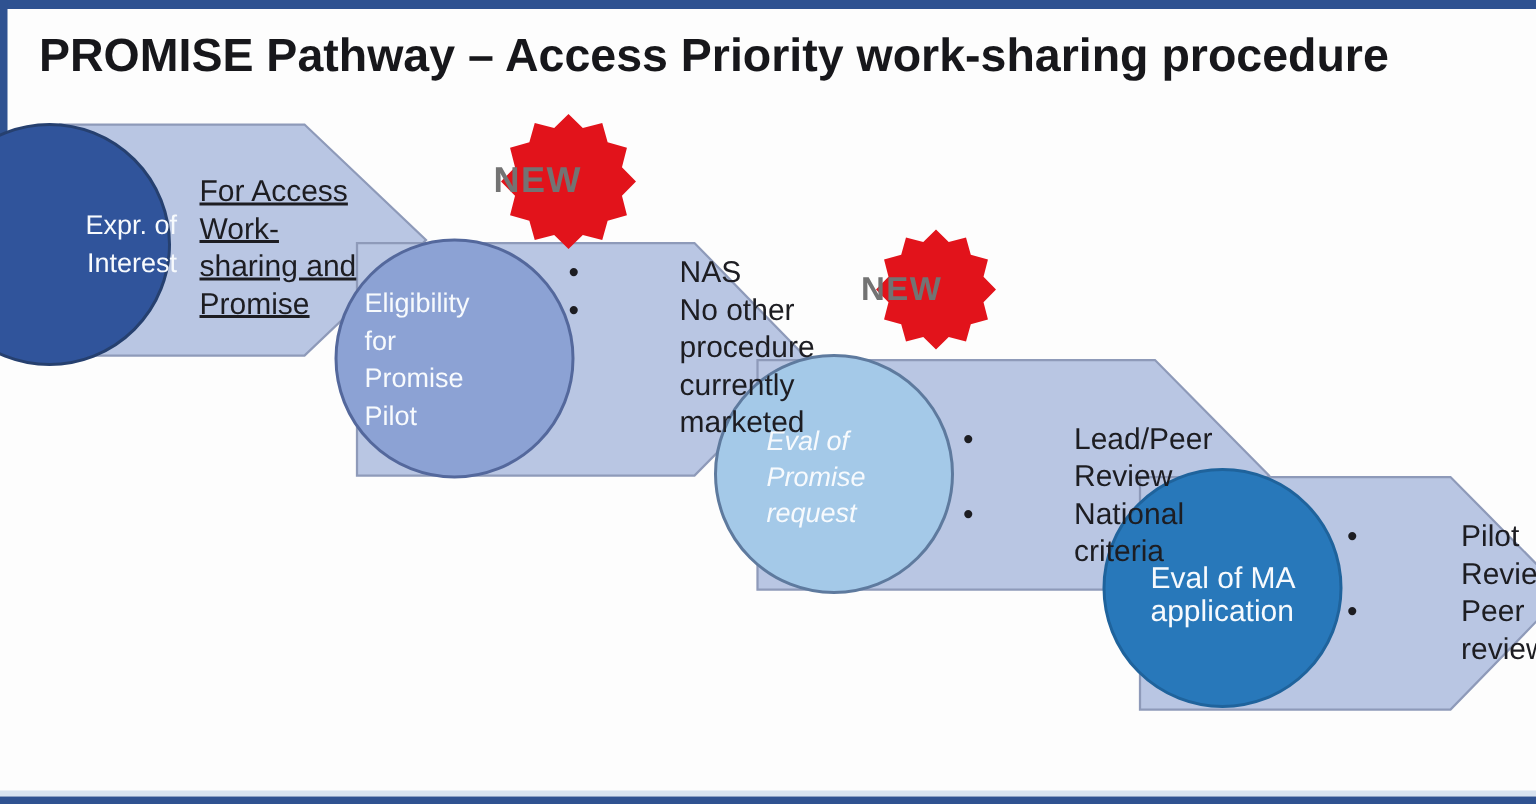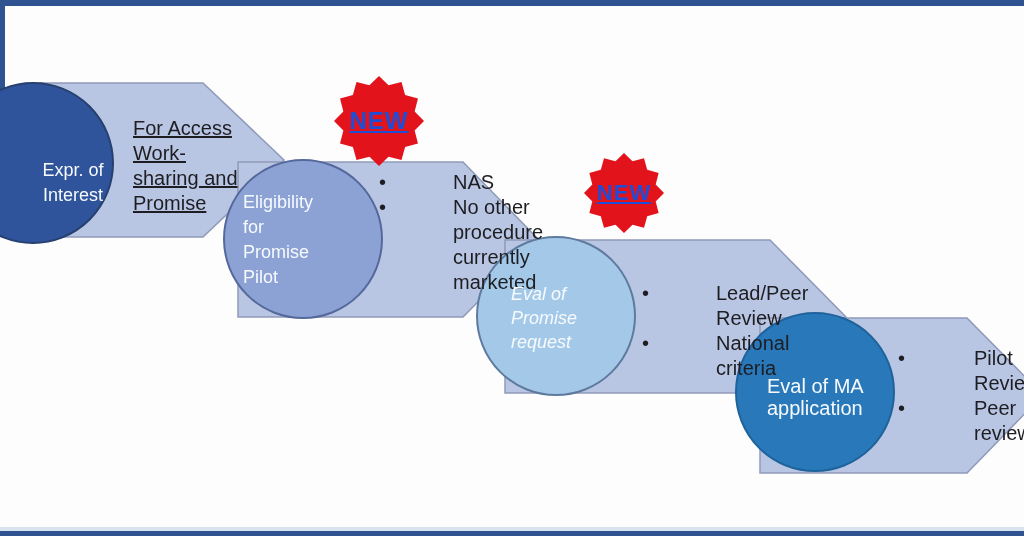--- a/index.html
+++ b/index.html
@@ -32,21 +32,21 @@
   .circ { stroke-width: 2; }
   [data-name="step1-circle"] { stroke: #26406f; }
   [data-name="step2-circle"] { stroke: #54689c; }
   [data-name="step3-circle"] { stroke: #5e7a9e; }
   [data-name="step4-circle"] { stroke: #1f639c; }
 
   .txt { position: absolute; white-space: pre-line; }
   .circle-label { color: #f7fafd; font-size: 18px; line-height: 25px; }
   .note { color: #1d1d22; font-size: 20px; line-height: 25px; text-decoration: underline; }
 
-  .label-1 { left: 28px;  top: 138px; width: 90px;  text-align: center; margin-top: 20px; }
+  .label-1 { left: 28px;  top: 138px; width: 90px;  text-align: right; }
   .label-2 { left: 243px; top: 190px; width: 120px; }
   .label-3 { left: 511px; top: 282px; width: 120px; line-height: 24px; font-style: italic; }
   .label-4 { left: 767px; top: 375px; width: 140px; font-size: 20px; line-height: 22px; }
 
   .note-1 { left: 133px; top: 116px; width: 145px; }
 
   .bullets { position: absolute; }
   .bullets-2 { left: 379px; top: 170px; }
   .bullets-3 { left: 642px; top: 281px; }
   .bullets-4 { left: 898px; top: 346px; }
@@ -56,35 +56,36 @@
     color: #1d1d22; font-size: 20px; line-height: 25px;
   }
   .bullets-4 .dot { width: 28px; flex-basis: 28px; }
   .bullet-text { white-space: pre-line; color: #1d1d22; font-size: 20px; line-height: 25px; margin-left: 48px; }
   .bullets-2 .bullet-text { width: 105px; }
   .bullets-3 .bullet-text { width: 112px; }
   .bullets-4 .bullet-text { width: 86px; }
 
   .badge-label {
     position: absolute;
-    color: #1d4ed8; font-weight: bold; text-align: center; letter-spacing: 1px; text-decoration: underline;
+    color: #737373; font-weight: bold; letter-spacing: 1px;
   }
   .badge-label-1 { left: 329px; top: 107px; width: 100px; font-size: 24px; line-height: 28px; }
   .badge-label-2 { left: 574px; top: 180px; width: 100px; font-size: 22px; line-height: 26px; }
 </style>
 </head>
 <body>
 
 <div class="stage" data-name="slide">
 
   <div class="bar top" data-name="slide-border-top" style="background: rgb(47, 82, 145);"></div>
   <div class="bar left" data-name="slide-border-left" style="background: rgb(47, 82, 145);"></div>
   <div class="bar bottom-light" data-name="slide-border-bottom-accent" style="background: rgb(216, 227, 240);"></div>
   <div class="bar bottom" data-name="slide-border-bottom" style="background: rgb(47, 82, 145);"></div>
 
+  <div class="title" data-name="page-title">PROMISE Pathway – Access Priority work-sharing procedure</div>
 
   <svg class="diagram" data-name="pathway-diagram" width="1024" height="536" viewBox="0 0 1024 536">
     <defs>
       <polygon id="seal" points="1,0 0.792,0.212 0.866,0.5 0.58,0.58 0.5,0.866 0.212,0.792 0,1 -0.212,0.792 -0.5,0.866 -0.58,0.58 -0.866,0.5 -0.792,0.212 -1,0 -0.792,-0.212 -0.866,-0.5 -0.58,-0.58 -0.5,-0.866 -0.212,-0.792 0,-1 0.212,-0.792 0.5,-0.866 0.58,-0.58 0.866,-0.5 0.792,-0.212"></polygon>
     </defs>
 
     <polygon class="chev" data-name="step1-arrow" points="40,83 203,83 284,160 203,237 40,237" fill="#b9c6e3"></polygon>
     <polygon class="chev" data-name="step2-arrow" points="238,162 463,162 539,240 463,317 238,317" fill="#b9c6e3"></polygon>
     <polygon class="chev" data-name="step3-arrow" points="505,240 770,240 846,317 770,393 505,393" fill="#b9c6e3"></polygon>
     <polygon class="chev" data-name="step4-arrow" points="760,318 967,318 1043,395 967,473 760,473" fill="#b9c6e3"></polygon>

